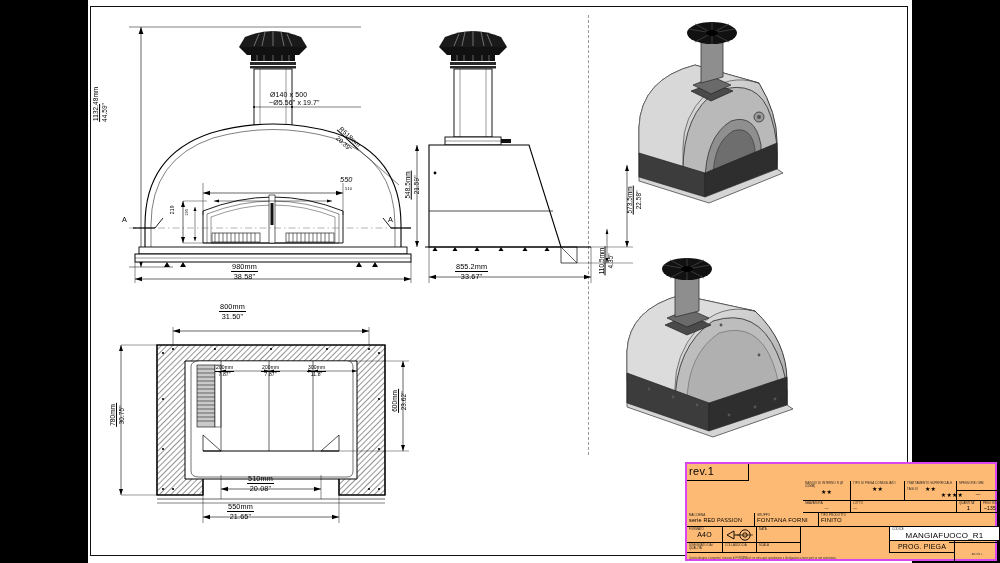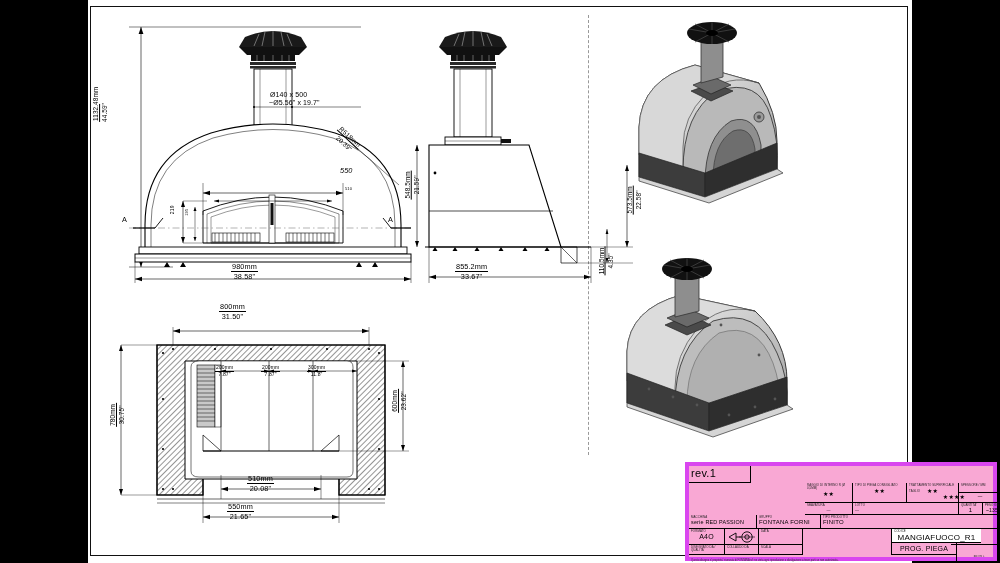--- a/index.html
+++ b/index.html
@@ -12,21 +12,21 @@
   .dim{position:absolute;font-size:6.4px;line-height:1.12;text-align:center;letter-spacing:.1px;white-space:nowrap;}
   .dim .mm{display:block;border-bottom:.8px solid #000;padding:0 1px;}
   .dim .in{display:block;padding-top:.5px;}
   .dim.nobar .mm{border-bottom:none;}
   .dim.big{font-size:7.3px;}
   .dim.sm{font-size:5px;}
   .dim.xs{font-size:4px;}
   .divider{position:absolute;left:497px;top:8px;height:440px;border-left:1px dashed #999;}
   svg{display:block;overflow:visible;}
   
-  .tb{position:absolute;left:594px;top:455px;width:312px;height:99px;border:4px solid #d946ef;box-sizing:border-box;background:#f9a8d4;font-size:5px;}
+  .tb{position:absolute;left:594px;top:455px;width:312px;height:99px;border:2px solid #d946ef;box-sizing:border-box;background:#fdba74;font-size:5px;}
   .tb .cell{position:absolute;box-sizing:border-box;border-right:.7px solid #000;border-bottom:.7px solid #000;padding:1px 2px;overflow:hidden;}
   .lbl{font-size:2.9px;color:#222;letter-spacing:.1px;line-height:1.1;text-transform:uppercase;display:block;}
   .val{font-size:6px;letter-spacing:.2px;display:block;text-align:center;}
   .val.l{text-align:left;}
   .rev{font-size:11px;letter-spacing:.3px;}
   .brand{font-size:15px;font-weight:bold;letter-spacing:-0.4px;font-family:"Liberation Sans",sans-serif;}
   .tiny{font-size:2.6px;line-height:1.15;color:#333;}
 </style>
 </head>
 <body>
@@ -194,21 +194,21 @@
       <div class="dim nobar" style="left:178px;top:84px;text-align:left;">
         <span class="mm" style="font-size:7px;">Ø140 x 500</span>
         <span class="in" style="font-size:7px;">~Ø5.56" x 19.7"</span>
       </div>
 
       <div class="dim" style="left:242px;top:125px;transform:rotate(43deg);">
         <span class="mm">R518mm</span>
         <span class="in">20.39"</span>
       </div>
 
-      <div class="dim big nobar" style="left:248px;top:160px;font-style:italic;">
+      <div class="dim big nobar" style="left:248px;top:169px;font-style:italic;">
         <span class="mm">550</span>
       </div>
       <div class="dim xs nobar" style="left:253px;top:180px;">
         <span class="mm">510</span>
       </div>
       <div class="dim sm nobar" style="left:76px;top:200px;transform:rotate(-90deg);">
         <span class="mm">219</span>
       </div>
       <div class="dim xs nobar" style="left:92px;top:203px;transform:rotate(-90deg);">
         <span class="mm">195</span>
@@ -628,21 +628,21 @@
         <span class="lbl">DISEGNATO DA / QUALITA'</span>
         <span class="val l"></span>
       </div>
       <div class="cell" style="left:36px;top:79px;width:34px;height:10px;">
         <span class="lbl">COLLAUDO DA</span>
       </div>
       <div class="cell" style="left:70px;top:79px;width:44px;height:10px;">
         <span class="lbl">SCALA</span>
       </div>
 
-      <div class="cell" style="left:202px;top:63px;width:90px;height:14px;border-right:none;background:#fff;border-left:.7px solid #000;">
+      <div class="cell" style="left:202px;top:63px;width:110px;height:14px;border-right:none;background:#fff;border-left:.7px solid #000;">
         <span class="lbl">CODICE</span>
         <span class="val" style="font-size:8px;">MANGIAFUOCO_R1</span>
       </div>
       <div class="cell" style="left:202px;top:77px;width:66px;height:12px;border-left:.7px solid #000;display:flex;align-items:center;justify-content:center;">
         <span class="val" style="font-size:7px;">PROG. PIEGA</span>
       </div>
 
       <div class="cell" style="left:0;top:89px;width:268px;height:10px;border-left:none;border-bottom:none;">
         <span class="tiny">Questo disegno e' proprieta' riservata di FONTANA srl: ne vieta ogni riproduzione o divulgazione a terze parti se non autorizzata.</span>
       </div>

